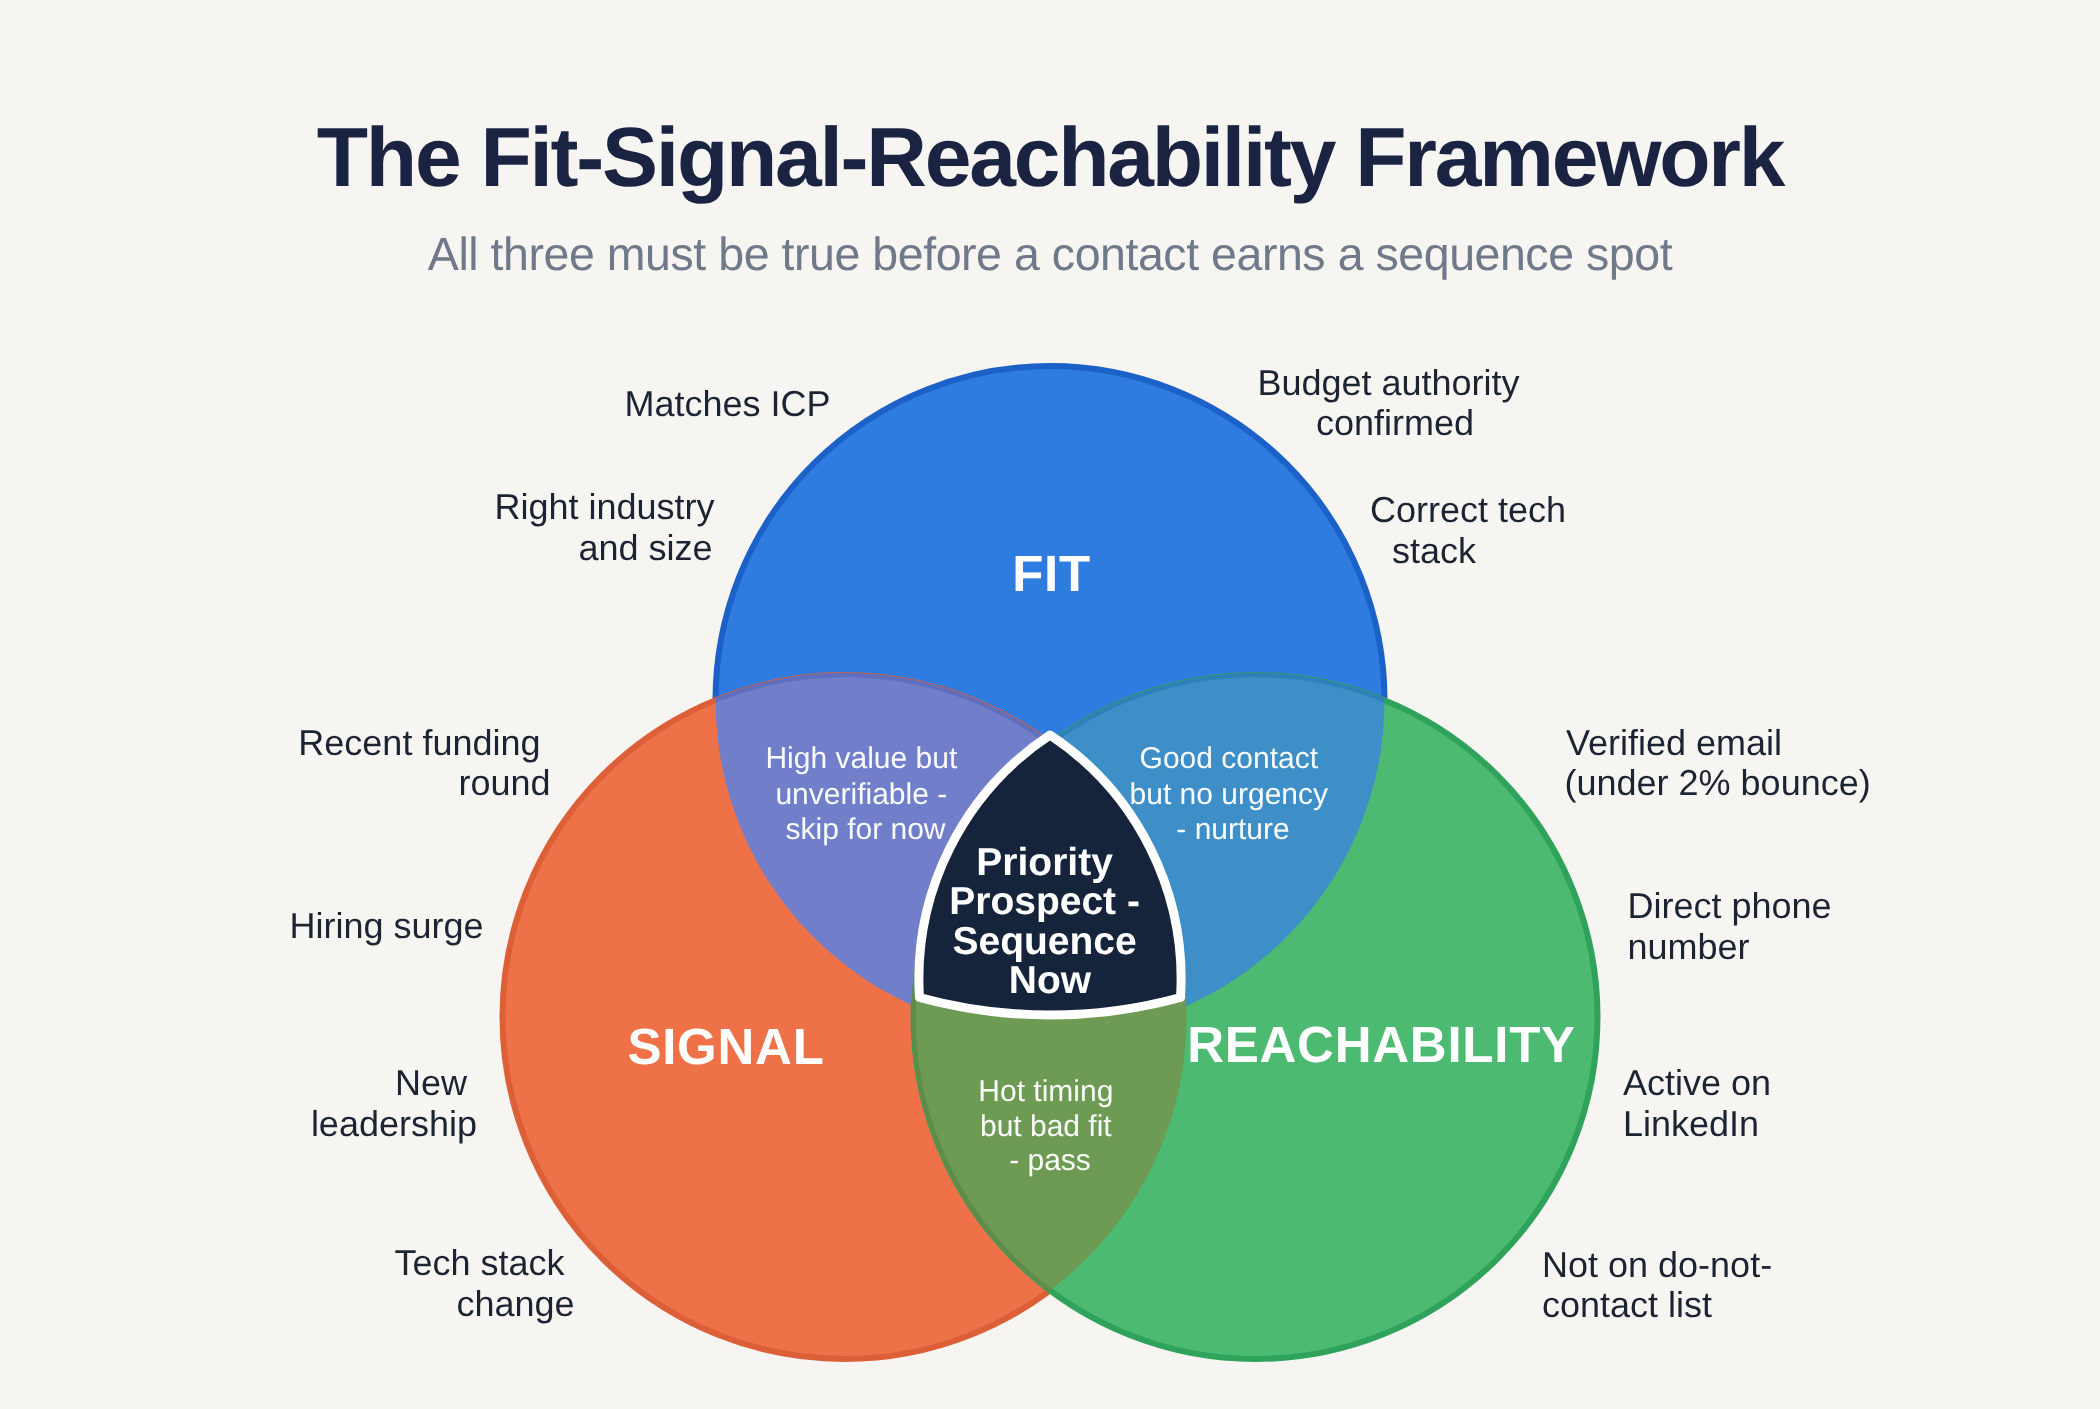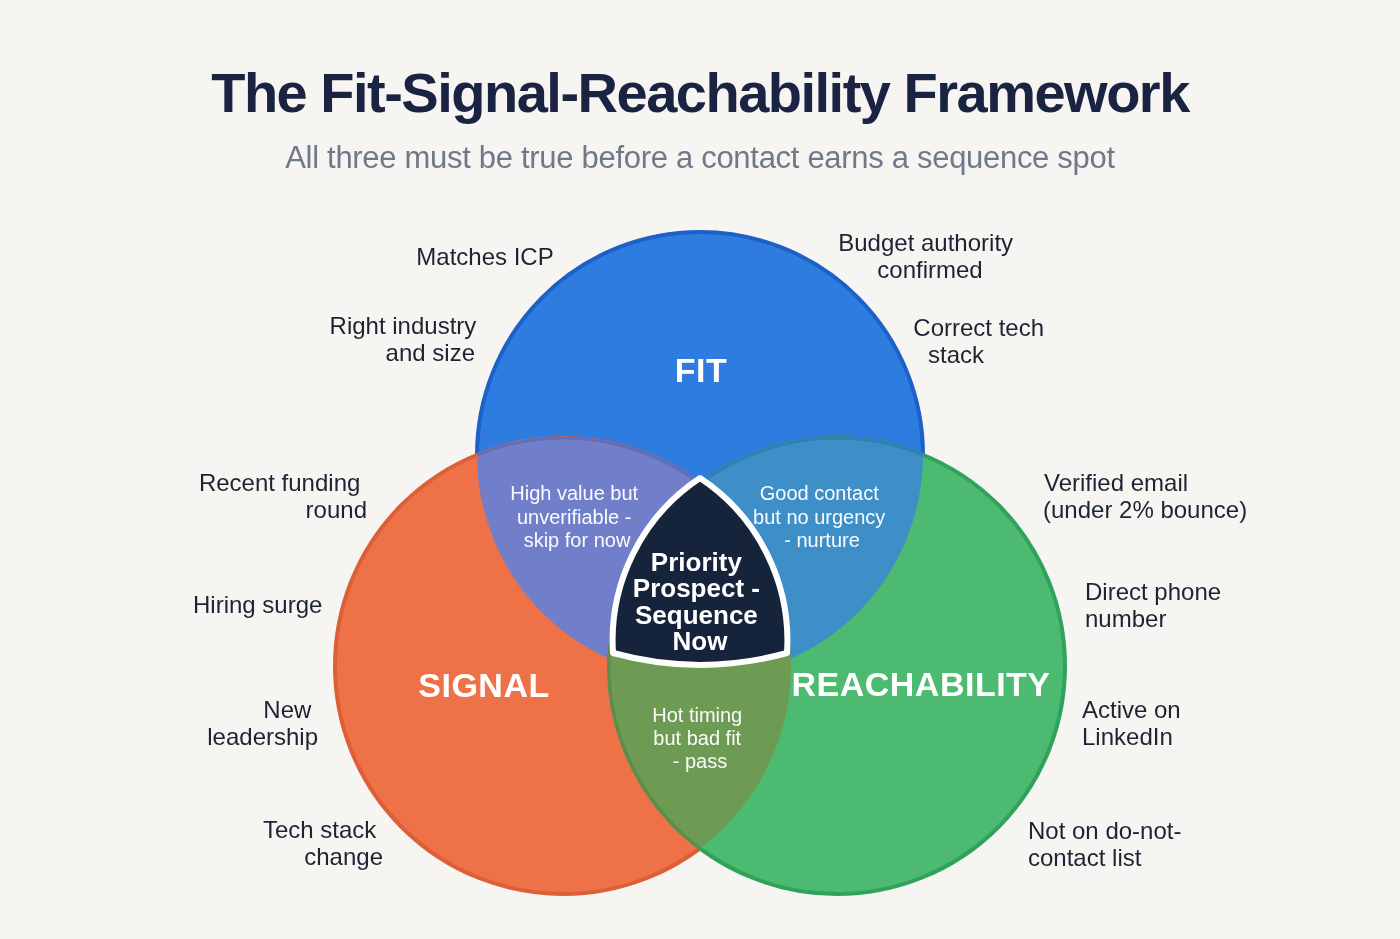--- a/index.html
+++ b/index.html
@@ -1,21 +1,21 @@
 <!DOCTYPE html>
 <html><head>
 <meta charset="utf-8">
 <style>
   html, body { margin: 0; padding: 0; }
   body {
     width: 1400px; height: 939px; overflow: hidden;
     background: #F7F5F1;
     font-family: "Liberation Sans", "DejaVu Sans", sans-serif;
   }
-  .stage { position: relative; width: 1400px; height: 786px; }
+  .stage { position: relative; width: 1400px; height: 786px; margin-top: 12px; }
   svg { display: block; }
   text { font-family: "Liberation Sans", "DejaVu Sans", sans-serif; }
   .title-text   { font-size: 56px; font-weight: bold; letter-spacing: -1.5px; }
   .subtitle-text{ font-size: 31px; font-weight: normal; letter-spacing: -0.3px; }
   .outer-label  { font-size: 24px; font-weight: normal; }
   .circle-label { font-size: 34px; font-weight: bold; fill: #FFFFFF; letter-spacing: 0.5px; }
   .lens-label   { font-size: 20px; font-weight: normal; fill: rgba(255,255,255,0.97); }
   .center-label { font-size: 26px; font-weight: bold; fill: #FFFFFF; }
 </style>
 </head>

